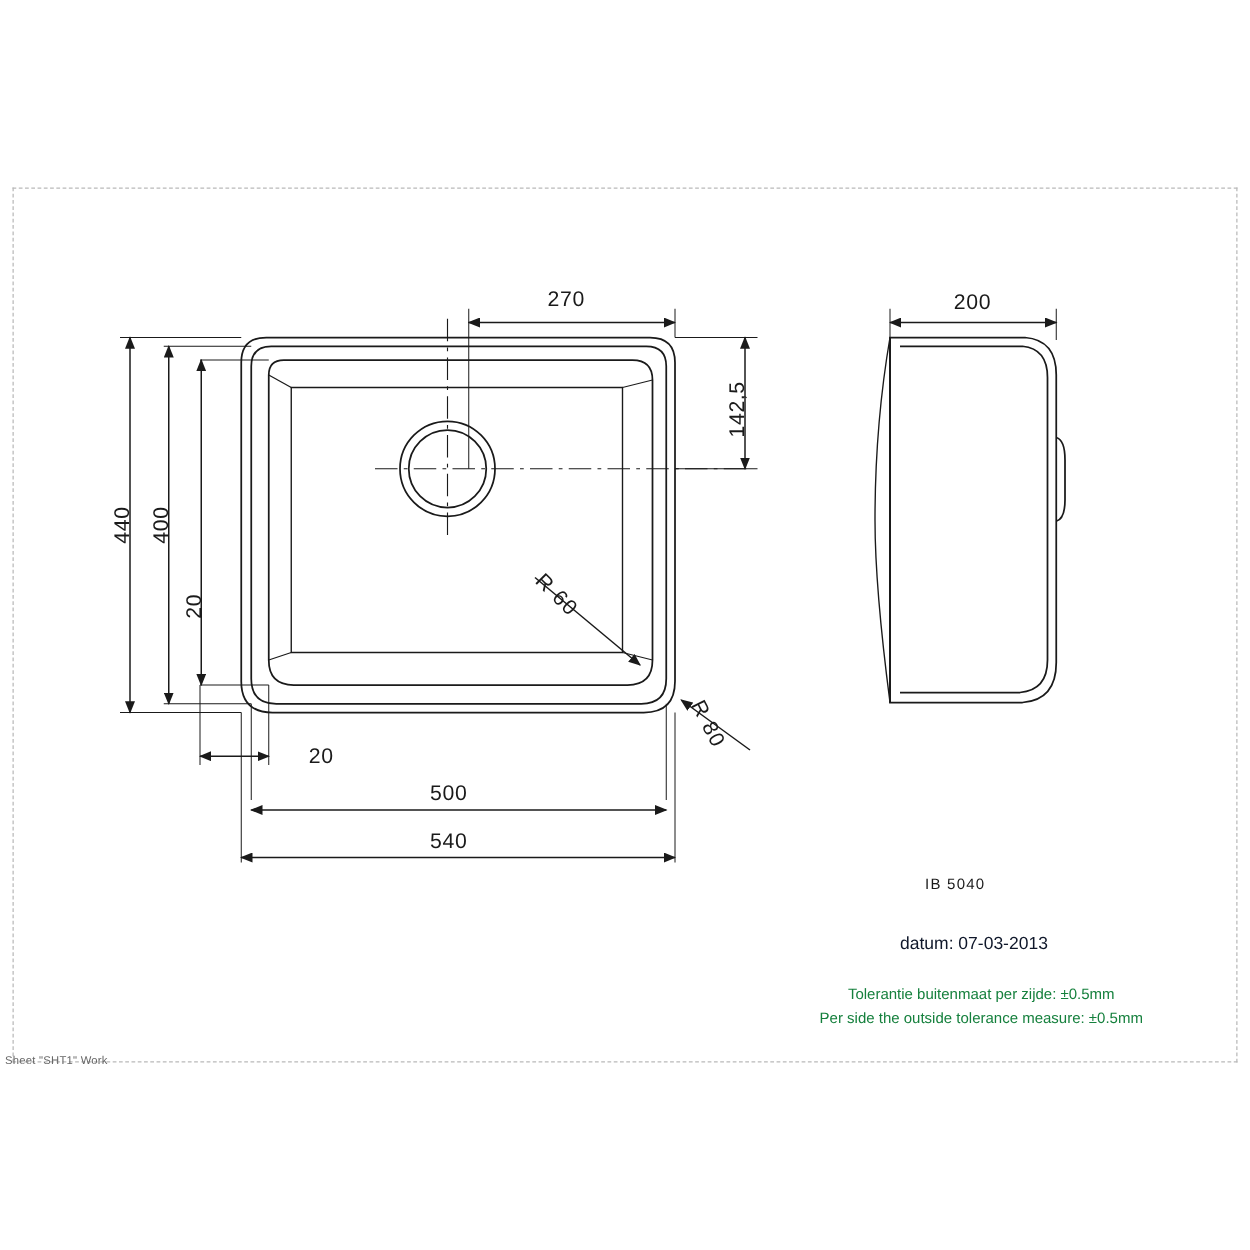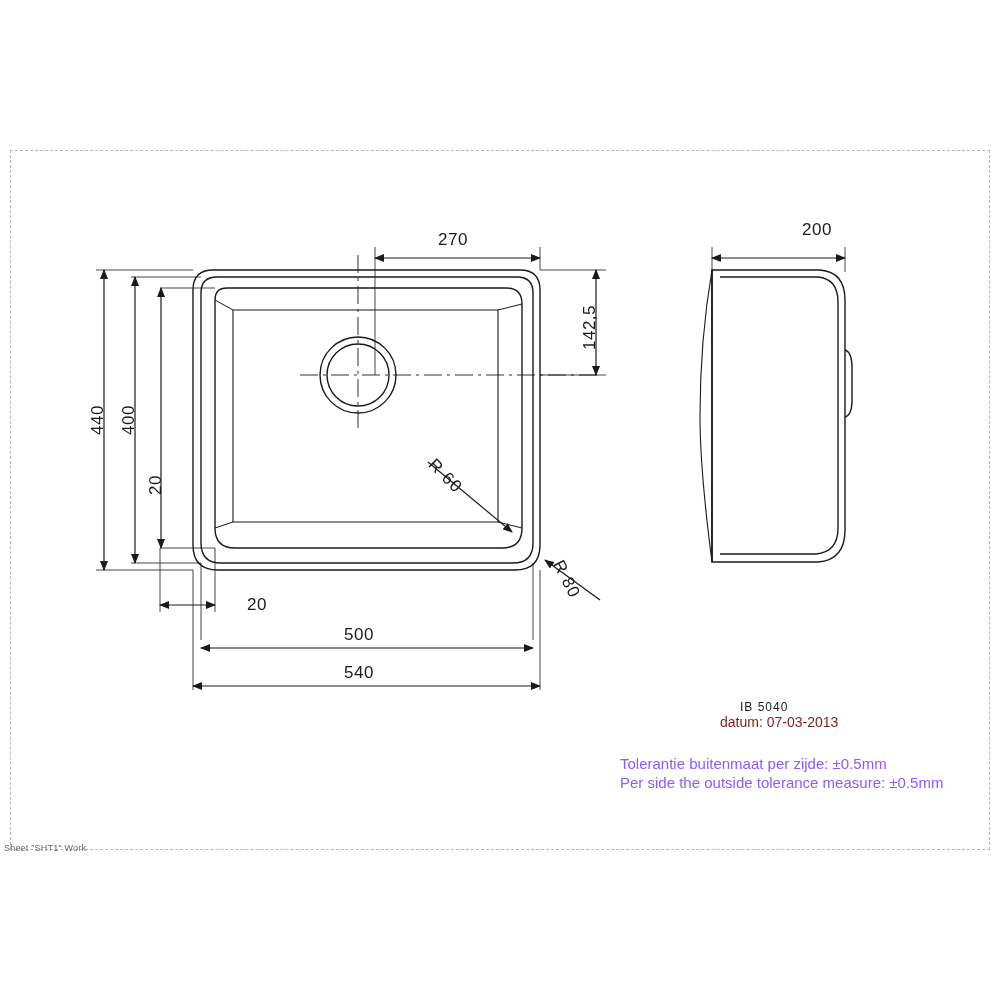--- a/index.html
+++ b/index.html
@@ -65,27 +65,28 @@
     width: 330px;
   }
   #model-name {
     font-size: 12px;
     letter-spacing: 1px;
     color: #1a1a1a;
     margin-left: 120px;
   }
   #date-line {
     font-size: 14px;
-    color: #7f1d1d;
+    color: #0f172a;
+    margin-top: 32px;
     margin-left: 100px;
   }
   .tol {
-    font-size: 15px;
-    color: #8b5cf6;
-    text-align: left;
+    font-size: 12px;
+    color: #15803d;
+    text-align: center;
     line-height: 19px;
   }
   #tol-block {
     margin-top: 24px;
   }
   #sheet-tag {
     position: absolute;
     left: 4px;
     top: 843px;
     font-size: 9px;
@@ -222,21 +223,21 @@
   <div class="txt dim-label" style="left:247px; top:595px;">20</div>
 
   <div class="txt dim-label" style="left:344px; top:625px;">500</div>
 
   <div class="txt dim-label" style="left:344px; top:663px;">540</div>
 
   <div class="txt rot-radius-60" style="left:438px; top:455px;">R 60</div>
 
   <div class="txt rot-radius-80" style="left:566px; top:557px;">R 80</div>
 
-  <div class="txt dim-label" style="left:763px; top:220px;margin-left:39px;">200</div>
+  <div class="txt dim-label" style="left:763px; top:232px;">200</div>
 
   <div id="title-block">
     <div id="model-name">IB 5040</div>
     <div id="date-line">datum: 07-03-2013</div>
     <div id="tol-block">
       <div class="tol">Tolerantie buitenmaat per zijde: ±0.5mm</div>
       <div class="tol">Per side the outside tolerance measure: ±0.5mm</div>
     </div>
   </div>
 

